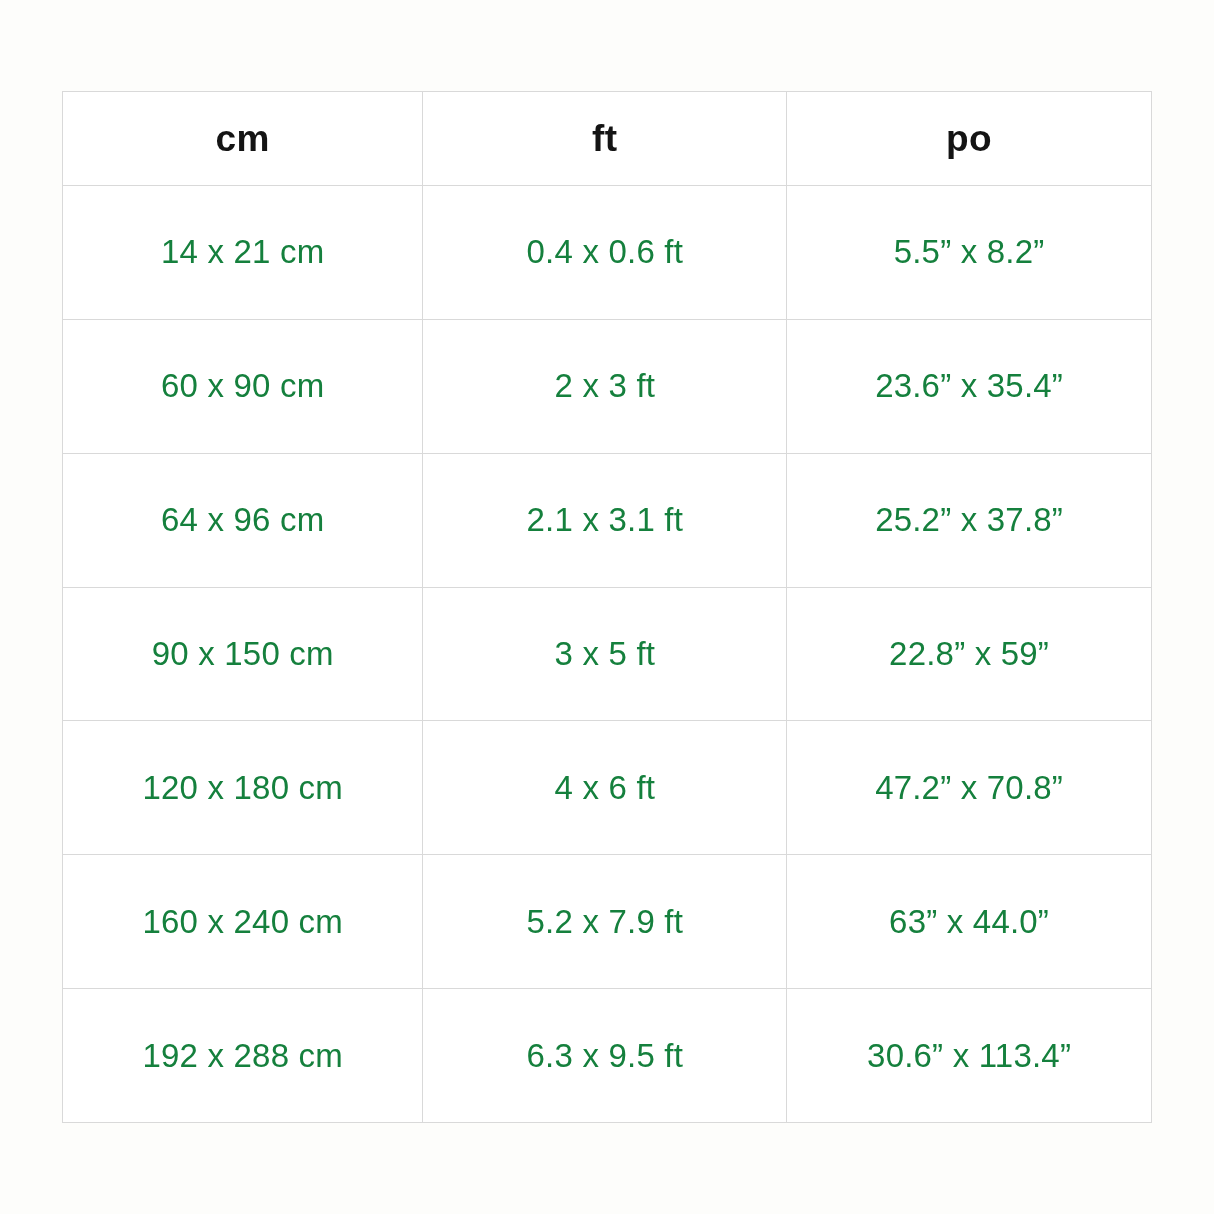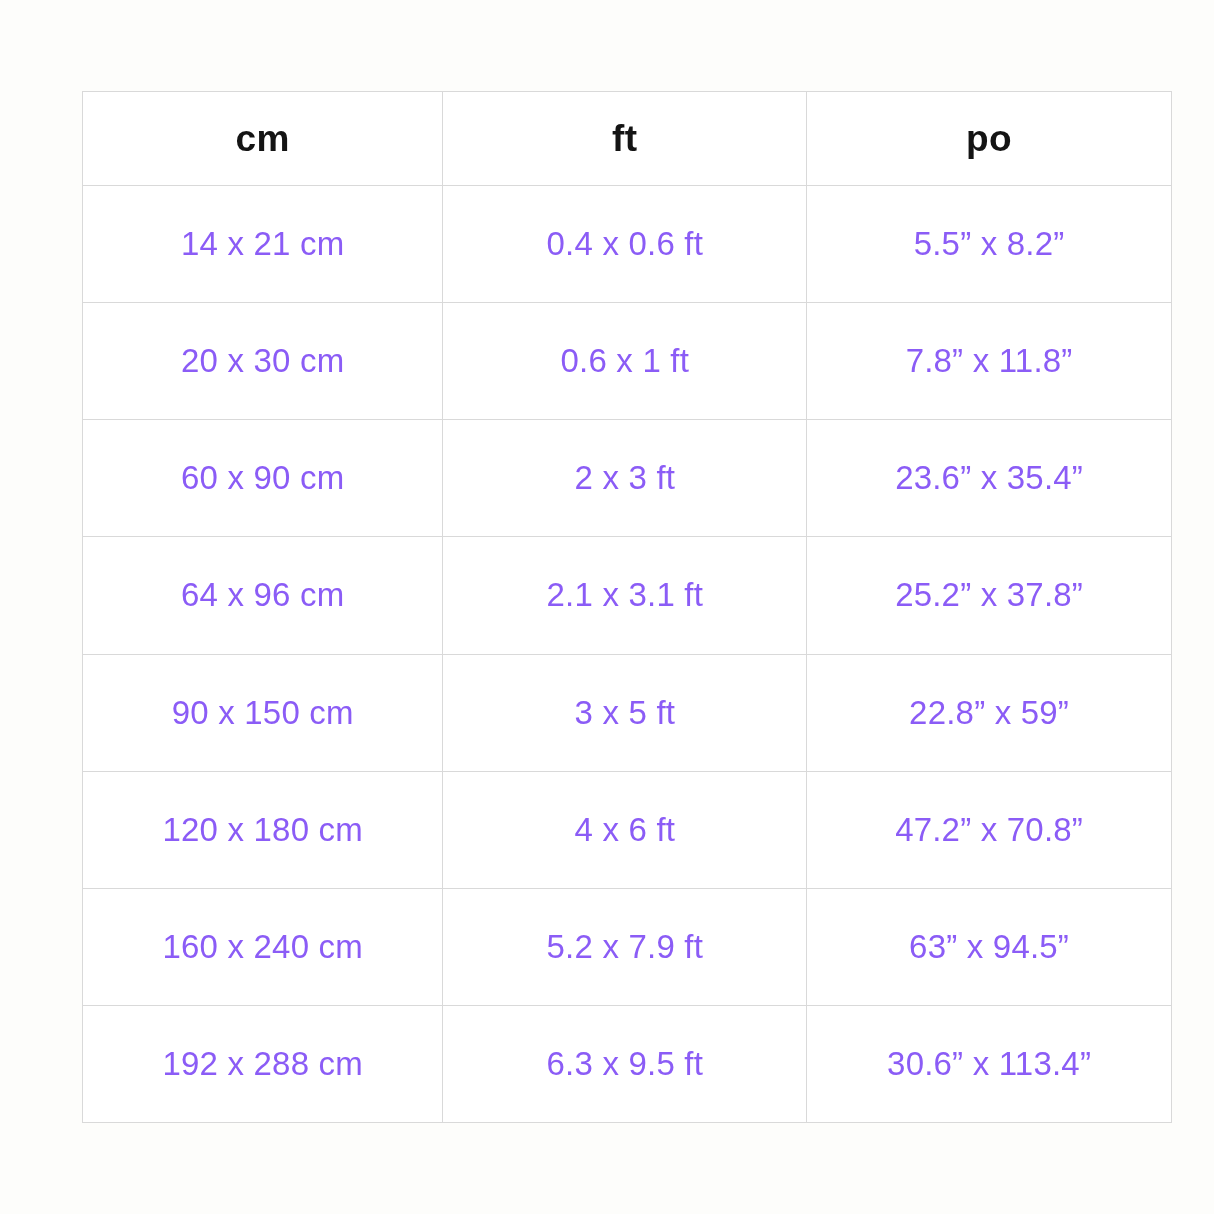--- a/index.html
+++ b/index.html
@@ -12,21 +12,20 @@
     background: #fdfdfb;
     font-family: "Liberation Sans", sans-serif;
     color: #1a1a1a;
     overflow: hidden;
   }
   .page {
     position: relative;
     width: 1054px;
     height: 1214px;
     box-sizing: border-box;
-    margin-left: 20px;
   }
   .table-wrap {
     position: absolute;
     left: 62px;
     top: 91px;
     width: 1090px;
     height: 1032px;
   }
   table.size-table {
     border-collapse: collapse;
@@ -50,21 +49,21 @@
     height: 93px;
     font-size: 37px;
     font-weight: bold;
     letter-spacing: 0.5px;
     color: #141414;
   }
   table.size-table tbody td {
     height: 94px;
     font-size: 33px;
     font-weight: 400;
-    color: #8b5cf6;
+    color: #15803d;
     letter-spacing: 0.2px;
   }
   table.size-table tbody tr td:first-child { }
 </style>
 </head>
 <body>
 
 <div class="page">
   <div class="table-wrap">
     <table class="size-table">
@@ -80,25 +79,20 @@
           <th>po</th>
         </tr>
       </thead>
       <tbody>
         <tr>
           <td>14 x 21 cm</td>
           <td>0.4 x 0.6 ft</td>
           <td>5.5” x 8.2”</td>
         </tr>
         <tr>
-          <td>20 x 30 cm</td>
-          <td>0.6 x 1 ft</td>
-          <td>7.8” x 11.8”</td>
-        </tr>
-        <tr>
           <td>60 x 90 cm</td>
           <td>2 x 3 ft</td>
           <td>23.6” x 35.4”</td>
         </tr>
         <tr>
           <td>64 x 96 cm</td>
           <td>2.1 x 3.1 ft</td>
           <td>25.2” x 37.8”</td>
         </tr>
         <tr>
@@ -107,21 +101,21 @@
           <td>22.8” x 59”</td>
         </tr>
         <tr>
           <td>120 x 180 cm</td>
           <td>4 x 6 ft</td>
           <td>47.2” x 70.8”</td>
         </tr>
         <tr>
           <td>160 x 240 cm</td>
           <td>5.2 x 7.9 ft</td>
-          <td>63” x 94.5”</td>
+          <td>63” x 44.0”</td>
         </tr>
         <tr>
           <td>192 x 288 cm</td>
           <td>6.3 x 9.5 ft</td>
           <td>30.6” x 113.4”</td>
         </tr>
       </tbody>
     </table>
   </div>
 </div>

